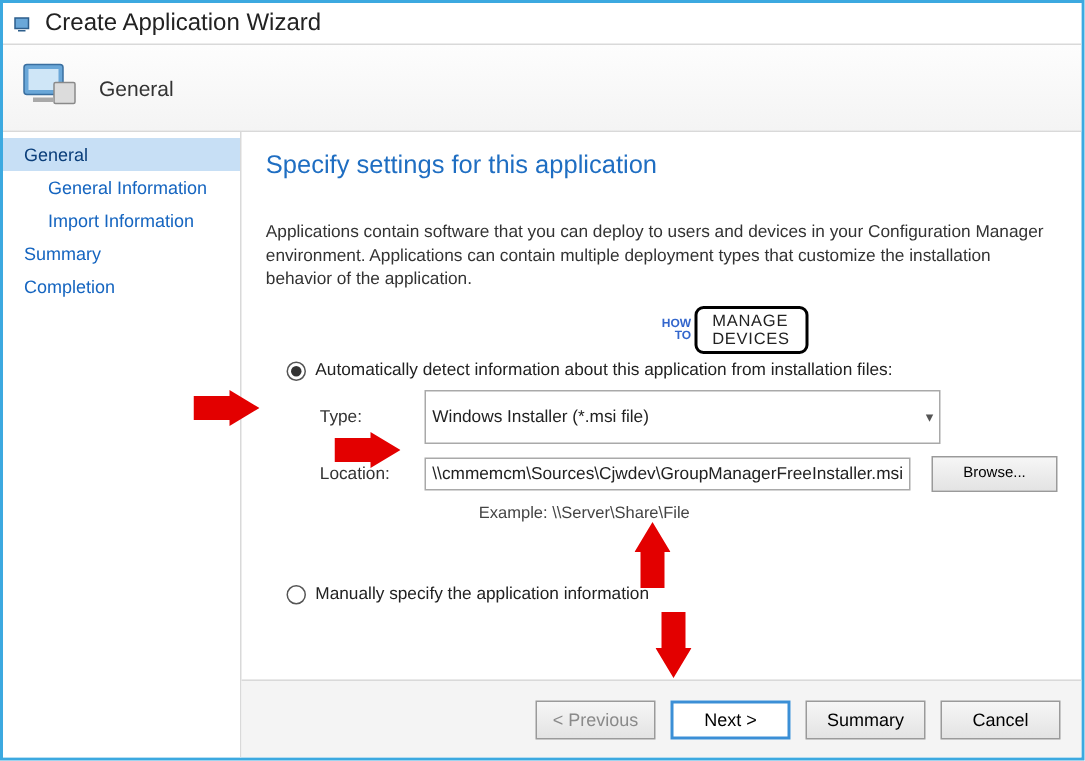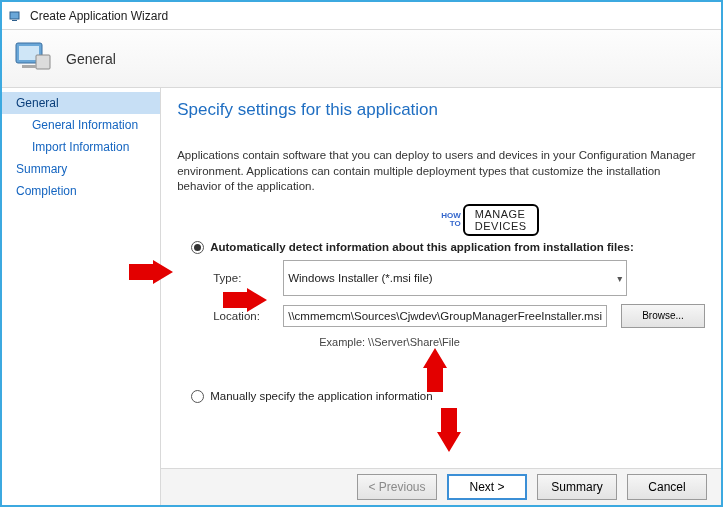--- a/index.html
+++ b/index.html
@@ -21,21 +21,21 @@
     align-items: center;
     padding: 0 6px;
     background: #fff;
     border-bottom: 1px solid #d9d9d9;
   }
   .titlebar .tb-icon {
     width: 16px; height: 16px;
     margin-right: 6px;
     display: inline-flex; align-items: center; justify-content: center;
   }
-  .titlebar .tb-title { font-size: 12px; }
+  .titlebar .tb-title { font-size: 16px; }
   .banner {
     height: 58px;
     border-bottom: 1px solid #d9d9d9;
     display: flex;
     align-items: center;
     padding: 0 10px;
     background: linear-gradient(#fdfdfd,#f4f4f4);
   }
   .banner .banner-icon { margin-right: 10px; }
   .banner-title { font-size: 14px; color: #333; }
@@ -126,21 +126,20 @@
     width: 7px; height: 7px;
     background: #333;
     border-radius: 50%;
   }
   .opt-label {
     font-size: 11.5px;
     text-decoration: underline dotted transparent;
   }
   .opt-auto .opt-label {
     border-bottom: 1px dotted transparent;
-    font-weight: bold;
   }
   .field-grid {
     margin: 6px 0 6px 36px;
   }
   .field-row {
     display: flex;
     align-items: center;
     margin-bottom: 8px;
   }
   .field-row .flabel {
@@ -196,21 +195,21 @@
   }
   .option-manual {
     margin-top: 42px;
     margin-left: 14px;
   }
   .footer {
     position: absolute;
     right: 0;
     bottom: 0;
     left: 0;
-    height: 37px;
+    height: 52px;
     border-top: 1px solid #d9d9d9;
     display: flex;
     align-items: center;
     justify-content: flex-end;
     gap: 10px;
     padding: 0 14px 0 0;
     background: #f4f4f4;
   }
   .footer button {
     height: 26px;

